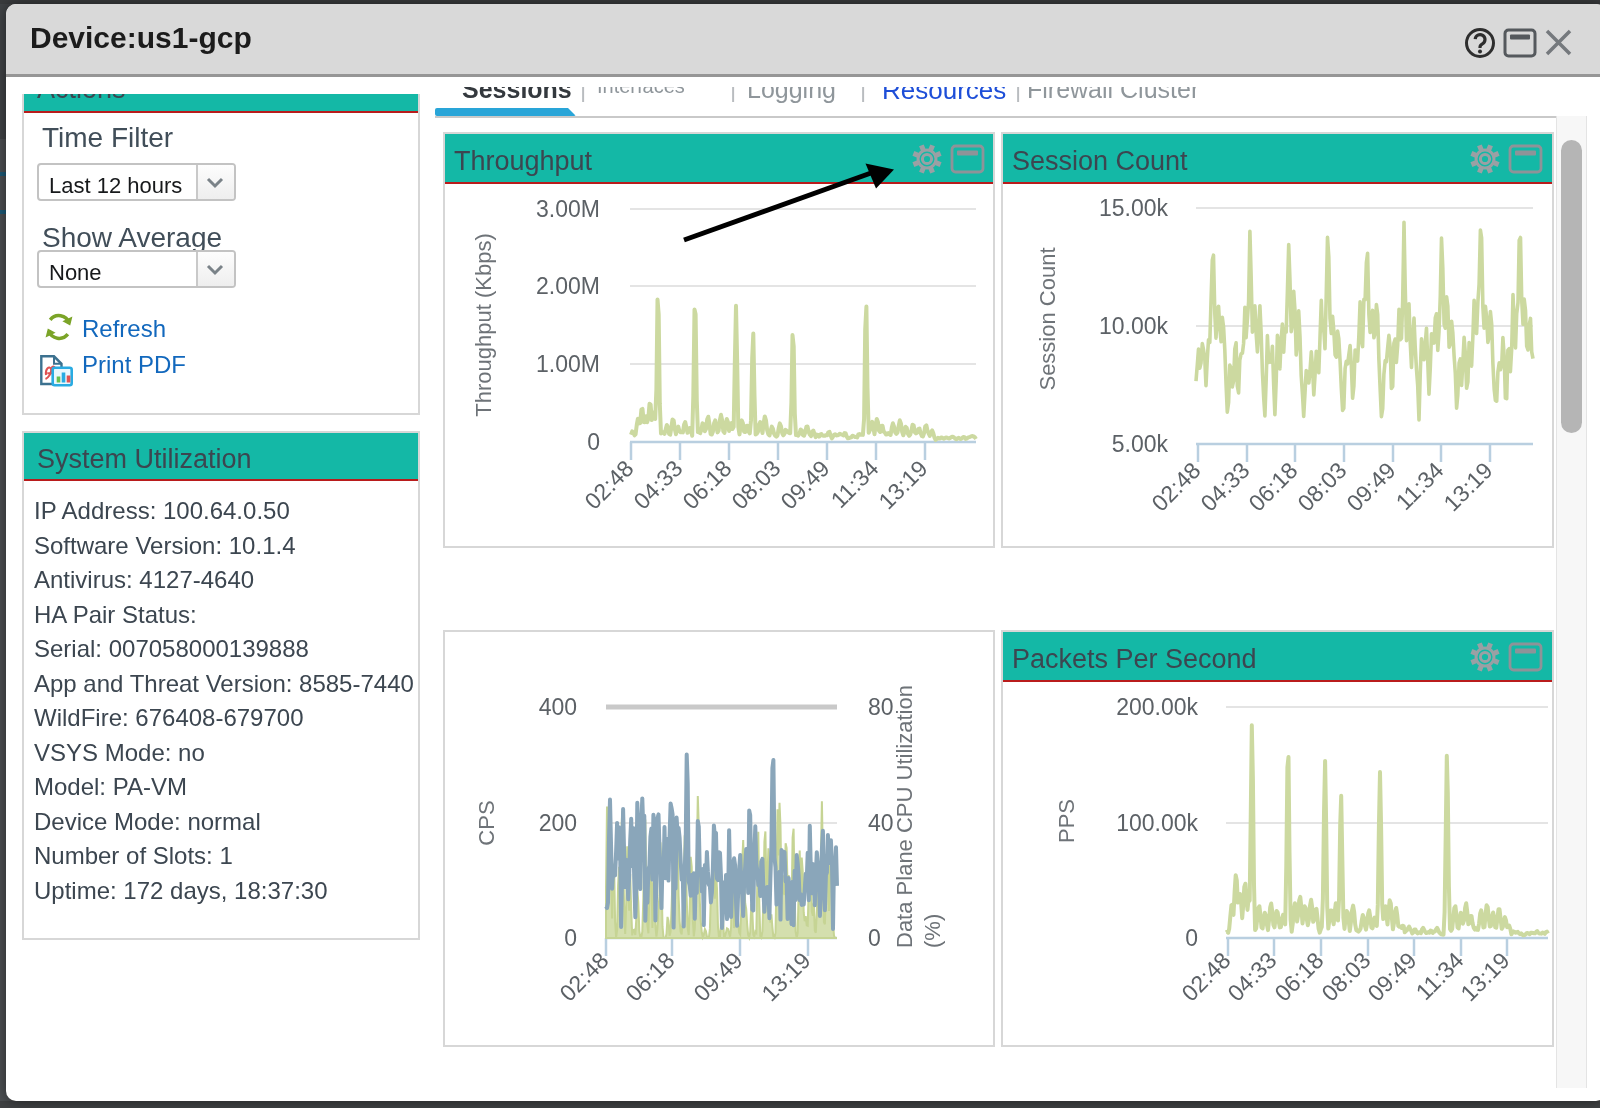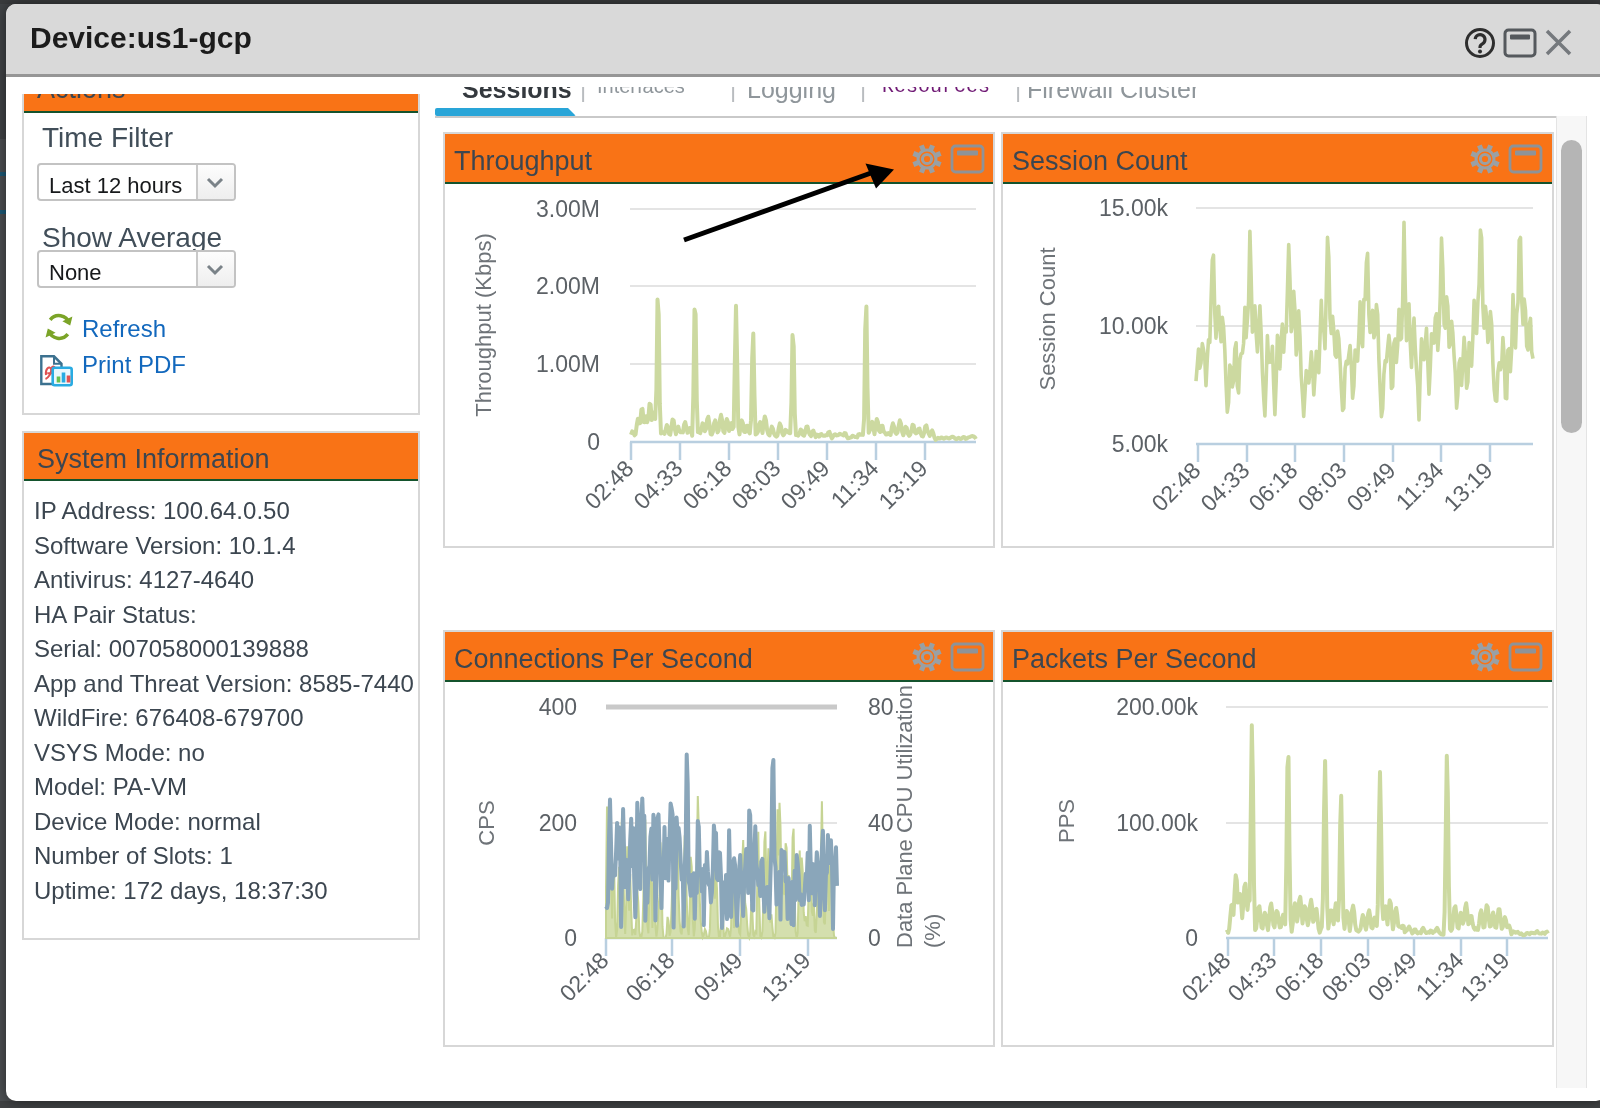--- a/index.html
+++ b/index.html
@@ -1,21 +1,21 @@
 <!DOCTYPE html>
 <html><head><meta charset="utf-8">
 <style>
 * { margin:0; padding:0; box-sizing:border-box; }
 html,body { width:1600px; height:1108px; overflow:hidden; background:#4e4e4e; font-family:"Liberation Sans", sans-serif; }
 #stage { position:absolute; top:0; left:0; width:1356px; height:1108px; }
 #dialog { position:absolute; left:6px; top:4px; width:1600px; height:1097px; background:#fff; border-radius:10px 10px 10px 10px; box-shadow:0 0 14px rgba(0,0,0,0.5); overflow:hidden; }
 #titlebar { position:absolute; left:0; top:0; width:100%; height:73px; background:#d9d9d9; border-bottom:3px solid #969696; }
 #title { position:absolute; left:24px; top:17px; font-size:30px; font-weight:600; color:#1c1c1c; letter-spacing:0; }
 .panel { position:absolute; background:#fff; border:2px solid #d7d7d7; }
-.phead { position:absolute; left:0; top:0; width:100%; background:#f97316; border-bottom:2px solid #14532d; overflow:hidden; }
+.phead { position:absolute; left:0; top:0; width:100%; background:#14b8a6; border-bottom:2px solid #b91c1c; overflow:hidden; }
 .ptitle { font-size:27px; color:#3c4650; }
 .tk { font-size:23px; fill:#5c6166; font-family:"Liberation Sans",sans-serif; }
 .al { font-size:22px; fill:#6e7378; font-family:"Liberation Sans",sans-serif; }
 .chart { position:absolute; }
 .ilabel { position:absolute; font-size:28px; color:#414e59; }
 .selbox { position:absolute; width:199px; height:38px; border:2px solid #c3c3c3; border-radius:4px; background:#fff; }
 .selbox .txt { position:absolute; left:10px; top:8px; font-size:22px; color:#17191b; }
 .selbox .trig { position:absolute; right:0; top:0; width:38px; height:34px; border-left:2px solid #c9c9c9; background:linear-gradient(#fdfdfd,#eee); border-radius:0 2px 2px 0; }
 .link { position:absolute; font-size:24px; color:#1268bd; }
 .hic { position:absolute; top:5px; }
@@ -41,21 +41,21 @@
     </svg>
   </div>
 
   <div style="position:absolute; left:429px; top:83px; width:1160px; height:21px; overflow:hidden;">
     <span style="position:absolute; left:27px; top:-12px; font-size:25px; font-weight:600; color:#34393e;">Sessions</span>
     <span style="position:absolute; left:145px; top:-12px; font-size:24px; color:#b9bcbf;">|</span>
     <span style="position:absolute; left:162px; top:-12px; font-size:20px; color:#8f969b;">Interfaces</span>
     <span style="position:absolute; left:295px; top:-12px; font-size:24px; color:#b9bcbf;">|</span>
     <span style="position:absolute; left:312px; top:-12px; font-size:25px; color:#8f969b;">Logging</span>
     <span style="position:absolute; left:425px; top:-12px; font-size:24px; color:#b9bcbf;">|</span>
-    <span style="position:absolute; left:447px; top:-12px; font-size:20px; color:#701a75;font-family:Liberation Mono, monospace;">Resources</span>
+    <span style="position:absolute; left:447px; top:-12px; font-size:26px; color:#1d4ed8;">Resources</span>
     <span style="position:absolute; left:580px; top:-12px; font-size:24px; color:#b9bcbf;">|</span>
     <span style="position:absolute; left:592px; top:-12px; font-size:25px; color:#8f969b;">Firewall Cluster</span>
   </div>
   <div style="position:absolute; left:429px; top:104px; width:141px; height:8px; background:#29a5d8; clip-path:polygon(0 0, 133px 0, 141px 100%, 0 100%); border-radius:2px;"></div>
   <div style="position:absolute; left:429px; top:112px; width:1152px; height:2px; background:#c9c9c9;"></div>
 
   <div class="panel" style="left:16px; top:90px; width:398px; height:321px; border-top:none;">
     <div class="phead" style="height:19px; border-top:none;">
       <div class="ptitle" style="position:absolute; left:13px; top:-20px;">Actions</div>
     </div>
@@ -87,21 +87,21 @@
       <rect x="12.7" y="12.7" width="19" height="17.5" rx="2" fill="#eaf7fd" stroke="#29abe2" stroke-width="2.6"></rect>
       <rect x="16.7" y="21.5" width="3.6" height="6" fill="#6abf4b"></rect>
       <rect x="21.7" y="17.5" width="3.6" height="10" fill="#29abe2"></rect>
       <rect x="26.7" y="20.5" width="3.6" height="7" fill="#e05252"></rect>
     </svg>
     <div class="link" style="left:58px; top:257px;">Print PDF</div>
   </div>
 
   <div class="panel" style="left:16px; top:427px; width:398px; height:509px;">
     <div class="phead" style="height:48px;">
-      <div class="ptitle" style="position:absolute; left:13px; top:11px;">System Information</div>
+      <div class="ptitle" style="position:absolute; left:13px; top:11px;">System Utilization</div>
     </div>
     <div style="position:absolute; left:10px; top:61px; font-size:24px; line-height:34.5px; color:#3c4650; white-space:pre;">IP Address: 100.64.0.50
 Software Version: 10.1.4
 Antivirus: 4127-4640
 HA Pair Status:
 Serial: 007058000139888
 App and Threat Version: 8585-7440
 WildFire: 676408-679700
 VSYS Mode: no
 Model: PA-VM
@@ -194,37 +194,20 @@
 <text transform="translate(296,287) rotate(-45)" text-anchor="end" class="tk">06:18</text>
 <text transform="translate(345,287) rotate(-45)" text-anchor="end" class="tk">08:03</text>
 <text transform="translate(394,287) rotate(-45)" text-anchor="end" class="tk">09:49</text>
 <text transform="translate(442,287) rotate(-45)" text-anchor="end" class="tk">11:34</text>
 <text transform="translate(491,287) rotate(-45)" text-anchor="end" class="tk">13:19</text>
 <polyline points="193.0,196.2 194.3,179.9 195.5,164.1 196.8,183.1 198.0,178.1 199.3,158.5 200.5,164.7 201.8,173.9 203.0,200.6 204.3,173.9 205.5,154.9 206.8,157.4 208.0,117.0 209.3,75.2 210.5,70.2 211.8,128.3 213.0,153.2 214.3,124.3 215.6,121.3 216.8,143.5 218.1,156.7 219.3,132.2 220.6,142.4 221.8,164.6 223.1,200.3 224.3,227.1 225.6,217.6 226.8,180.1 228.1,183.2 229.3,202.0 230.6,195.9 231.8,164.0 233.1,157.8 234.3,201.0 235.6,207.9 236.8,175.2 238.1,168.9 239.4,168.2 240.6,158.4 241.9,122.2 243.1,152.6 244.4,134.3 245.6,116.8 246.9,46.3 248.1,90.2 249.4,147.2 250.6,141.7 251.9,120.8 253.1,147.6 254.4,167.0 255.6,143.9 256.9,120.7 258.1,146.6 259.4,186.7 260.7,212.7 261.9,231.0 263.2,194.3 264.4,150.6 265.7,177.5 266.9,175.9 268.2,177.2 269.4,161.3 270.7,200.4 271.9,229.7 273.2,196.0 274.4,150.3 275.7,159.1 276.9,183.9 278.2,153.6 279.4,139.0 280.7,167.1 281.9,143.5 283.2,147.1 284.5,103.4 285.7,59.6 287.0,96.0 288.2,146.8 289.5,138.7 290.7,106.2 292.0,125.5 293.2,170.0 294.5,157.9 295.7,125.8 297.0,151.8 298.2,190.7 299.5,209.7 300.7,231.4 302.0,207.9 303.2,185.6 304.5,186.6 305.8,198.0 307.0,186.1 308.3,166.9 309.5,181.7 310.8,209.9 312.0,190.8 313.3,166.2 314.5,179.2 315.8,187.8 317.0,152.8 318.3,115.3 319.5,145.4 320.8,144.9 322.0,163.8 323.3,107.3 324.5,52.4 325.8,71.9 327.0,133.0 328.3,148.5 329.6,131.3 330.8,145.2 332.1,169.9 333.3,172.1 334.6,146.0 335.8,153.6 337.1,176.5 338.3,202.8 339.6,225.4 340.8,223.4 342.1,183.6 343.3,176.2 344.6,178.9 345.8,170.1 347.1,160.6 348.3,179.6 349.6,213.2 350.9,201.0 352.1,165.0 353.4,170.5 354.6,176.1 355.9,149.9 357.1,116.8 358.4,154.7 359.6,161.6 360.9,114.3 362.1,114.7 363.4,77.4 364.6,68.3 365.9,129.6 367.1,147.5 368.4,130.1 369.6,125.4 370.9,152.8 372.1,148.3 373.4,119.6 374.7,129.5 375.9,174.9 377.2,205.2 378.4,231.6 379.7,223.7 380.9,189.3 382.2,175.6 383.4,176.7 384.7,162.3 385.9,150.4 387.2,162.5 388.4,203.4 389.7,201.4 390.9,158.2 392.2,154.0 393.4,177.4 394.7,160.2 396.0,124.3 397.2,154.7 398.5,153.3 399.7,115.0 401.0,37.2 402.2,101.4 403.5,155.7 404.7,138.1 406.0,118.7 407.2,157.0 408.5,182.5 409.7,154.5 411.0,133.0 412.2,161.7 413.5,184.3 414.7,200.6 416.0,235.0 417.2,190.2 418.5,153.7 419.8,166.2 421.0,174.7 422.3,158.1 423.5,143.2 424.8,177.7 426.0,209.2 427.3,182.4 428.5,148.7 429.8,154.1 431.0,158.1 432.3,132.8 433.5,128.8 434.8,165.4 436.0,146.9 437.3,110.9 438.5,53.1 439.8,82.9 441.1,139.3 442.3,143.2 443.6,111.8 444.8,120.9 446.1,162.3 447.3,159.1 448.6,136.3 449.8,147.4 451.1,170.9 452.3,188.2 453.6,223.2 454.8,210.1 456.1,178.1 457.3,173.9 458.6,200.5 459.8,178.5 461.1,152.4 462.3,168.0 463.6,203.3 464.9,196.8 466.1,157.5 467.4,159.9 468.6,181.2 469.9,151.0 471.1,115.2 472.4,141.5 473.6,148.4 474.9,116.6 476.1,99.2 477.4,45.1 478.6,52.7 479.9,122.2 481.1,143.1 482.4,121.2 483.6,131.7 484.9,157.4 486.2,151.2 487.4,126.5 488.7,139.5 489.9,178.5 491.2,204.6 492.4,215.2 493.7,216.2 494.9,187.0 496.2,177.9 497.4,184.7 498.7,179.8 499.9,152.5 501.2,171.6 502.4,213.1 503.7,213.7 504.9,165.1 506.2,163.6 507.4,186.7 508.7,163.7 510.0,109.5 511.2,140.7 512.5,162.9 513.7,128.8 515.0,117.7 516.2,55.2 517.5,52.5 518.7,114.6 520.0,139.3 521.2,114.1 522.5,125.4 523.7,161.2 525.0,165.0 526.2,140.0 527.5,133.4 528.7,166.9 530.0,173.7" fill="none" stroke="#ccd9a0" stroke-width="3.6" stroke-linejoin="round"></polyline>
 </svg></div>
   </div>
 
   <div class="panel" style="left:437px; top:626px; width:552px; height:417px;">
-    <div class="phead" style="height:50px;">
-      <div class="ptitle" style="position:absolute; left:9px; top:12px;">Connections Per Second</div>
-      <svg class="hic" style="left:461px" width="82" height="40" viewBox="0 0 82 40">
-            <circle cx="21" cy="20" r="9.0" fill="none" stroke="#9aa0a4" stroke-width="3"></circle>
-            <line x1="29.3" y1="23.4" x2="34.6" y2="25.6" stroke="#9aa0a4" stroke-width="5"></line>
-            <line x1="24.4" y1="28.3" x2="26.6" y2="33.6" stroke="#9aa0a4" stroke-width="5"></line>
-            <line x1="17.6" y1="28.3" x2="15.4" y2="33.6" stroke="#9aa0a4" stroke-width="5"></line>
-            <line x1="12.7" y1="23.4" x2="7.4" y2="25.6" stroke="#9aa0a4" stroke-width="5"></line>
-            <line x1="12.7" y1="16.6" x2="7.4" y2="14.4" stroke="#9aa0a4" stroke-width="5"></line>
-            <line x1="17.6" y1="11.7" x2="15.4" y2="6.4" stroke="#9aa0a4" stroke-width="5"></line>
-            <line x1="24.4" y1="11.7" x2="26.6" y2="6.4" stroke="#9aa0a4" stroke-width="5"></line>
-            <line x1="29.3" y1="16.6" x2="34.6" y2="14.4" stroke="#9aa0a4" stroke-width="5"></line>
-            <circle cx="21" cy="20" r="4.6" fill="none" stroke="#9aa0a4" stroke-width="3"></circle>
-            <rect x="46" y="7" width="31" height="26" rx="3.5" fill="none" stroke="#8e9398" stroke-width="2.8"></rect>
-            <rect x="51" y="11.5" width="21" height="5" rx="1" fill="#8e9398"></rect>
-          </svg>
-    </div>
     <div class="chart" style="left:0px; top:51px;"><svg width="550" height="362" viewBox="0 0 550 362">
 <line x1="161" y1="24" x2="392" y2="24" stroke="#c9c9c9" stroke-width="5"></line>
 <line x1="161" y1="140" x2="392" y2="140" stroke="#e4e4e4" stroke-width="2"></line>
 <line x1="161" y1="255" x2="392" y2="255" stroke="#b9cfe0" stroke-width="2.5"></line>
 <line x1="161" y1="255" x2="161" y2="273" stroke="#b9cfe0" stroke-width="2.5"></line>
 <line x1="227" y1="255" x2="227" y2="273" stroke="#b9cfe0" stroke-width="2.5"></line>
 <line x1="295" y1="255" x2="295" y2="273" stroke="#b9cfe0" stroke-width="2.5"></line>
 <line x1="363" y1="255" x2="363" y2="273" stroke="#b9cfe0" stroke-width="2.5"></line>
 <text x="132" y="32" text-anchor="end" class="tk">400</text>
 <text x="132" y="148" text-anchor="end" class="tk">200</text>

